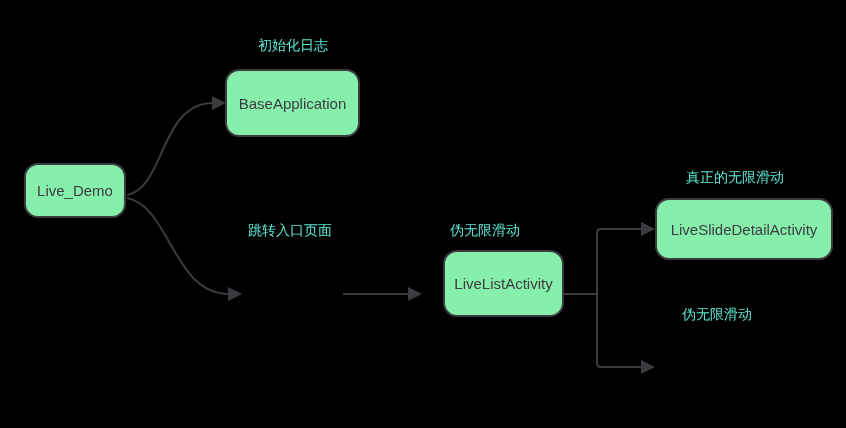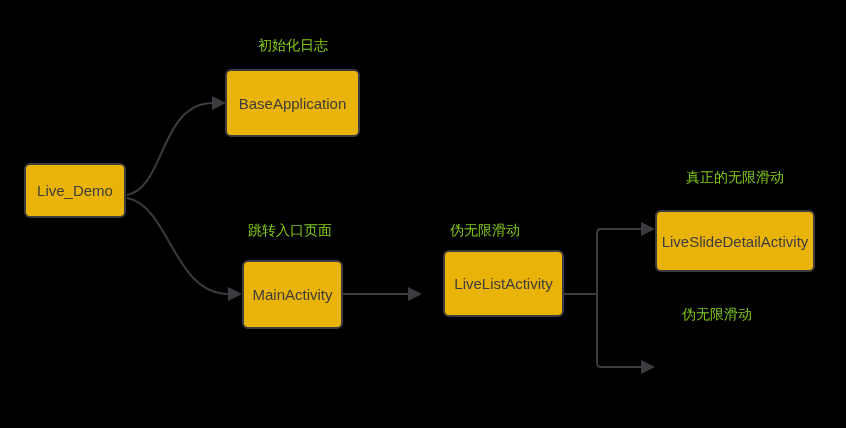--- a/index.html
+++ b/index.html
@@ -18,43 +18,43 @@
   #edge-layer {
     position: absolute;
     left: 0;
     top: 0;
     width: 846px;
     height: 428px;
   }
   .node {
     position: absolute;
     box-sizing: border-box;
-    background: #eab308;
+    background: #86efac;
     border: 2px solid #3b3b40;
-    border-radius: 6px;
+    border-radius: 14px;
     display: flex;
     align-items: center;
     justify-content: center;
     color: #3d3d3d;
     font-size: 15px;
     white-space: nowrap;
   }
   .annotation {
     position: absolute;
-    color: #84cc16;
+    color: #5eead4;
     font-size: 14px;
     line-height: 16px;
     white-space: nowrap;
   }
   
   #node-live-demo                 { left: 24px;  top: 163px; width: 102px; height: 55px; }
   #node-base-application          { left: 225px; top: 69px;  width: 135px; height: 68px; }
   #node-main-activity             { left: 242px; top: 260px; width: 101px; height: 69px; }
   #node-live-list-activity        { left: 422px; top: 250px; width: 121px; height: 67px; margin-left: 21px; }
-  #node-live-slide-detail-activity{ left: 655px; top: 198px; width: 160px; height: 62px; margin-top: 12px; }
+  #node-live-slide-detail-activity{ left: 655px; top: 198px; width: 178px; height: 62px; }
   #node-live-detail-activity      { left: 655px; top: 333px; width: 128px; height: 67px; }
   
   #annotation-init-log        { left: 258px; top: 37px;  }
   #annotation-jump-entry      { left: 248px; top: 222px; text-align: right; }
   #annotation-live-list       { left: 450px; top: 222px; }
   #annotation-real-infinite   { left: 686px; top: 169px; }
   #annotation-pseudo-infinite { left: 682px; top: 306px; }
 </style>
 </head>
 <body>
@@ -76,21 +76,20 @@
       <polygon points="408,287 422,294 408,301"></polygon>
       <polygon points="641,222 655,229 641,236"></polygon>
       <polygon points="641,360 655,367 641,374"></polygon>
     </g>
   </svg>
 
   <div class="node" id="node-live-demo">Live_Demo</div>
 
   <div class="node" id="node-base-application">BaseApplication</div>
 
-  <div class="node" id="node-main-activity">MainActivity</div>
 
   <div class="node" id="node-live-list-activity">LiveListActivity</div>
 
   <div class="node" id="node-live-slide-detail-activity">LiveSlideDetailActivity</div>
 
 
   <div class="annotation" id="annotation-init-log">初始化日志</div>
 
   <div class="annotation" id="annotation-jump-entry">跳转入口页面</div>
 

